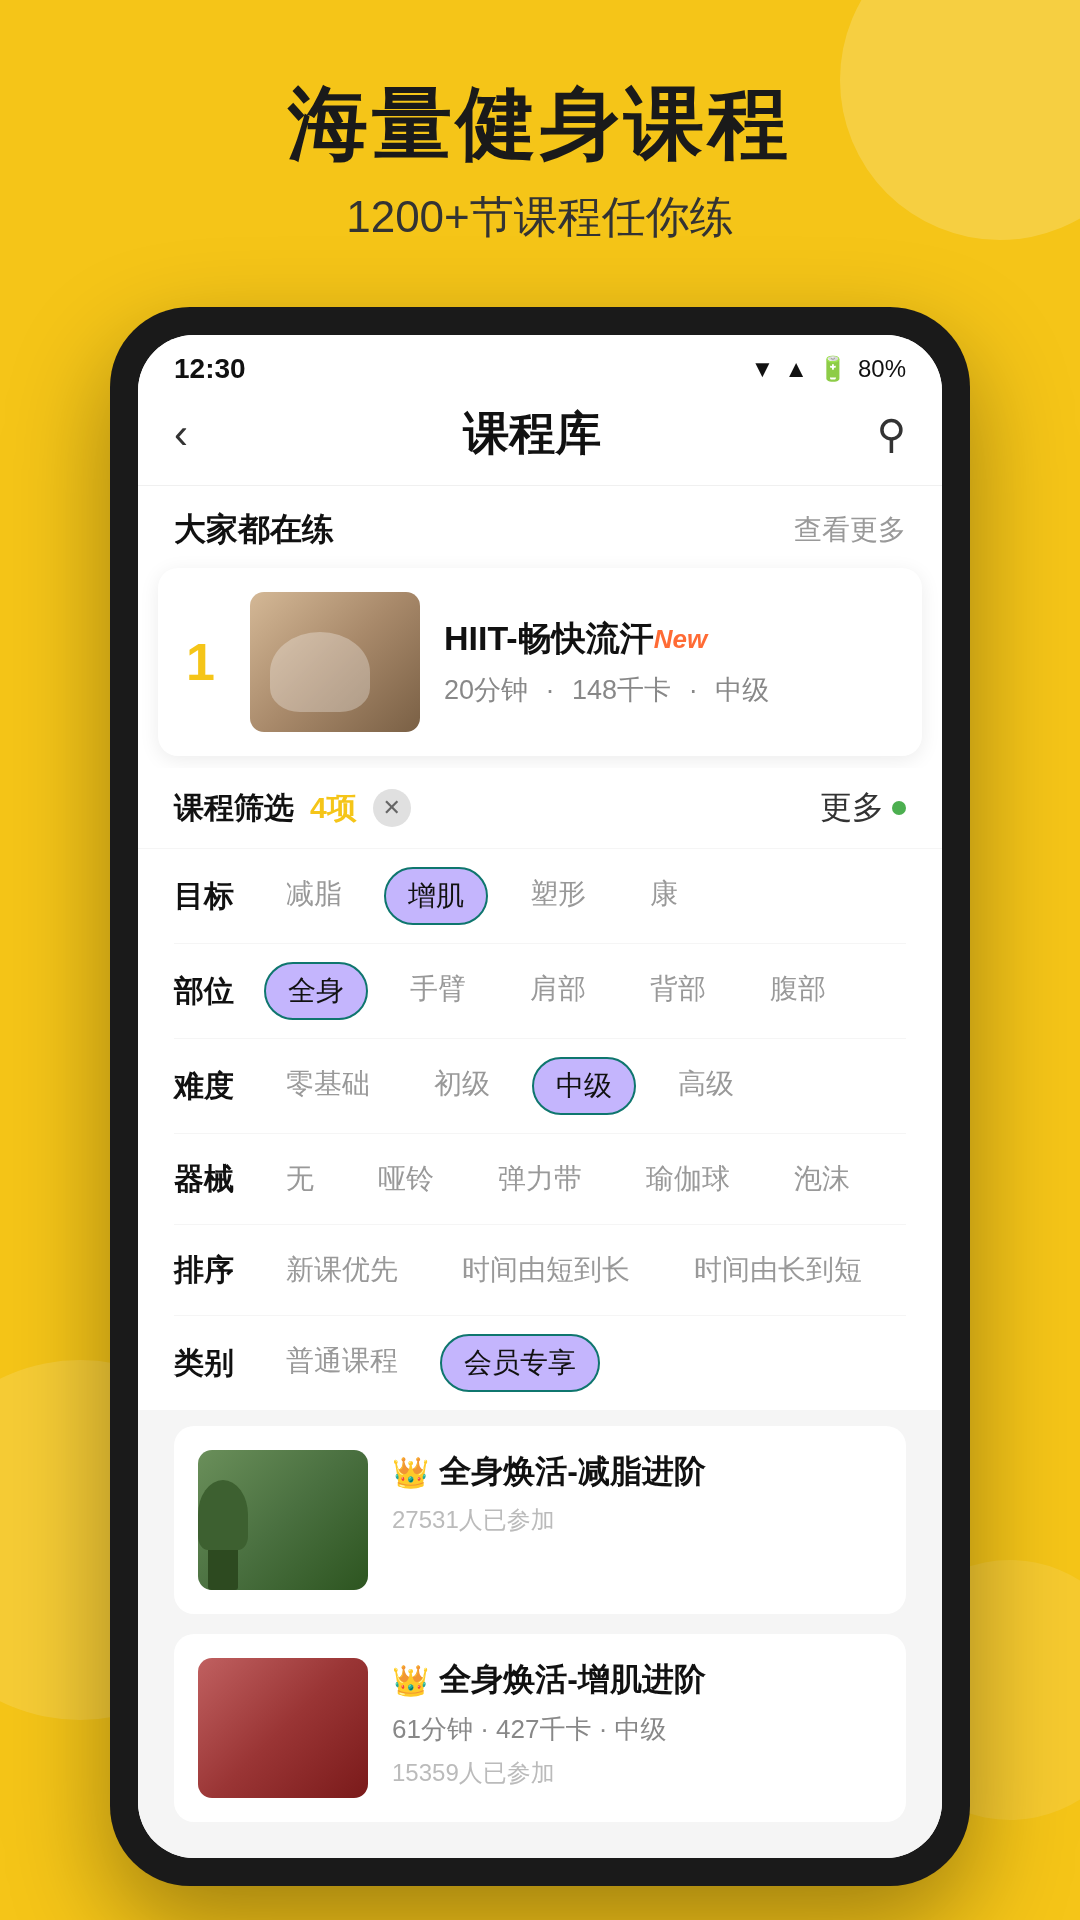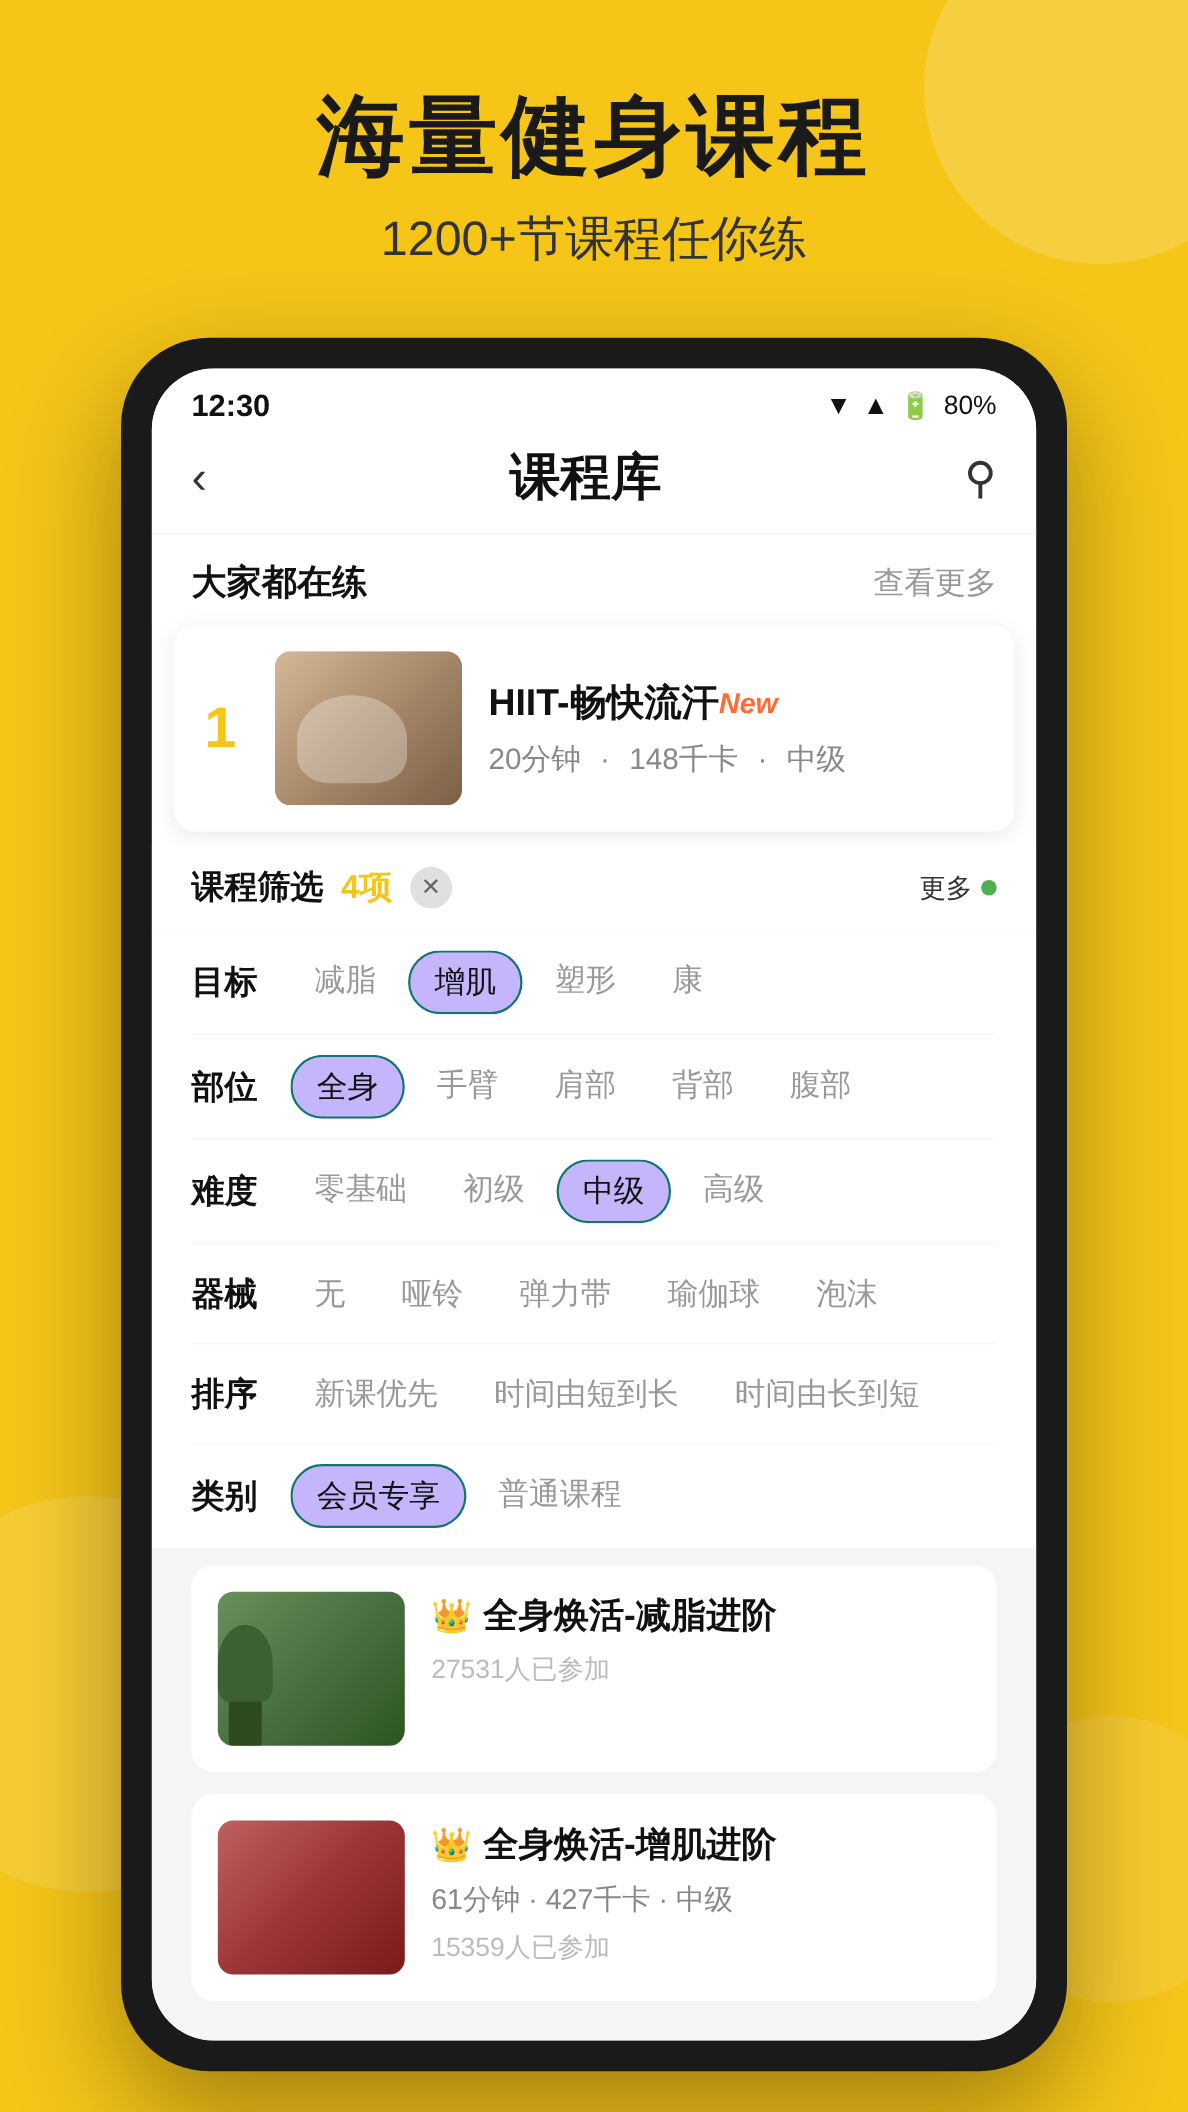--- a/index.html
+++ b/index.html
@@ -245,21 +245,21 @@
       align-items: center;
       justify-content: center;
       font-size: 22px;
       color: #666;
       cursor: pointer;
     }
     .filter-more {
       display: flex;
       align-items: center;
       gap: 8px;
-      font-size: 24px;
+      font-size: 32px;
       color: #333;
     }
     .filter-dot {
       width: 14px;
       height: 14px;
       background: #4CAF50;
       border-radius: 50%;
     }
 
     
@@ -276,21 +276,21 @@
     }
     .filter-row-label {
       font-size: 30px;
       font-weight: 600;
       color: #111;
       width: 90px;
       flex-shrink: 0;
     }
     .filter-tags {
       display: flex;
-      gap: 7px;
+      gap: 20px;
       flex-wrap: nowrap;
       overflow: hidden;
       flex: 1;
     }
     .filter-tag {
       font-size: 28px;
       color: #999;
       padding: 8px 22px;
       border-radius: 50px;
       white-space: nowrap;
@@ -495,22 +495,22 @@
         <div class="filter-tags">
           <span class="filter-tag">新课优先</span>
           <span class="filter-tag">时间由短到长</span>
           <span class="filter-tag">时间由长到短</span>
         </div>
       </div>
 
       <div class="filter-row" style="border-bottom: none;">
         <span class="filter-row-label">类别</span>
         <div class="filter-tags">
+          <span class="filter-tag">普通课程</span>
           <span class="filter-tag active">会员专享</span>
-          <span class="filter-tag">普通课程</span>
         </div>
       </div>
 
     </div>
 
     <div class="course-list">
 
       <div class="course-item">
         <div class="course-thumb course-thumb-1">
           

